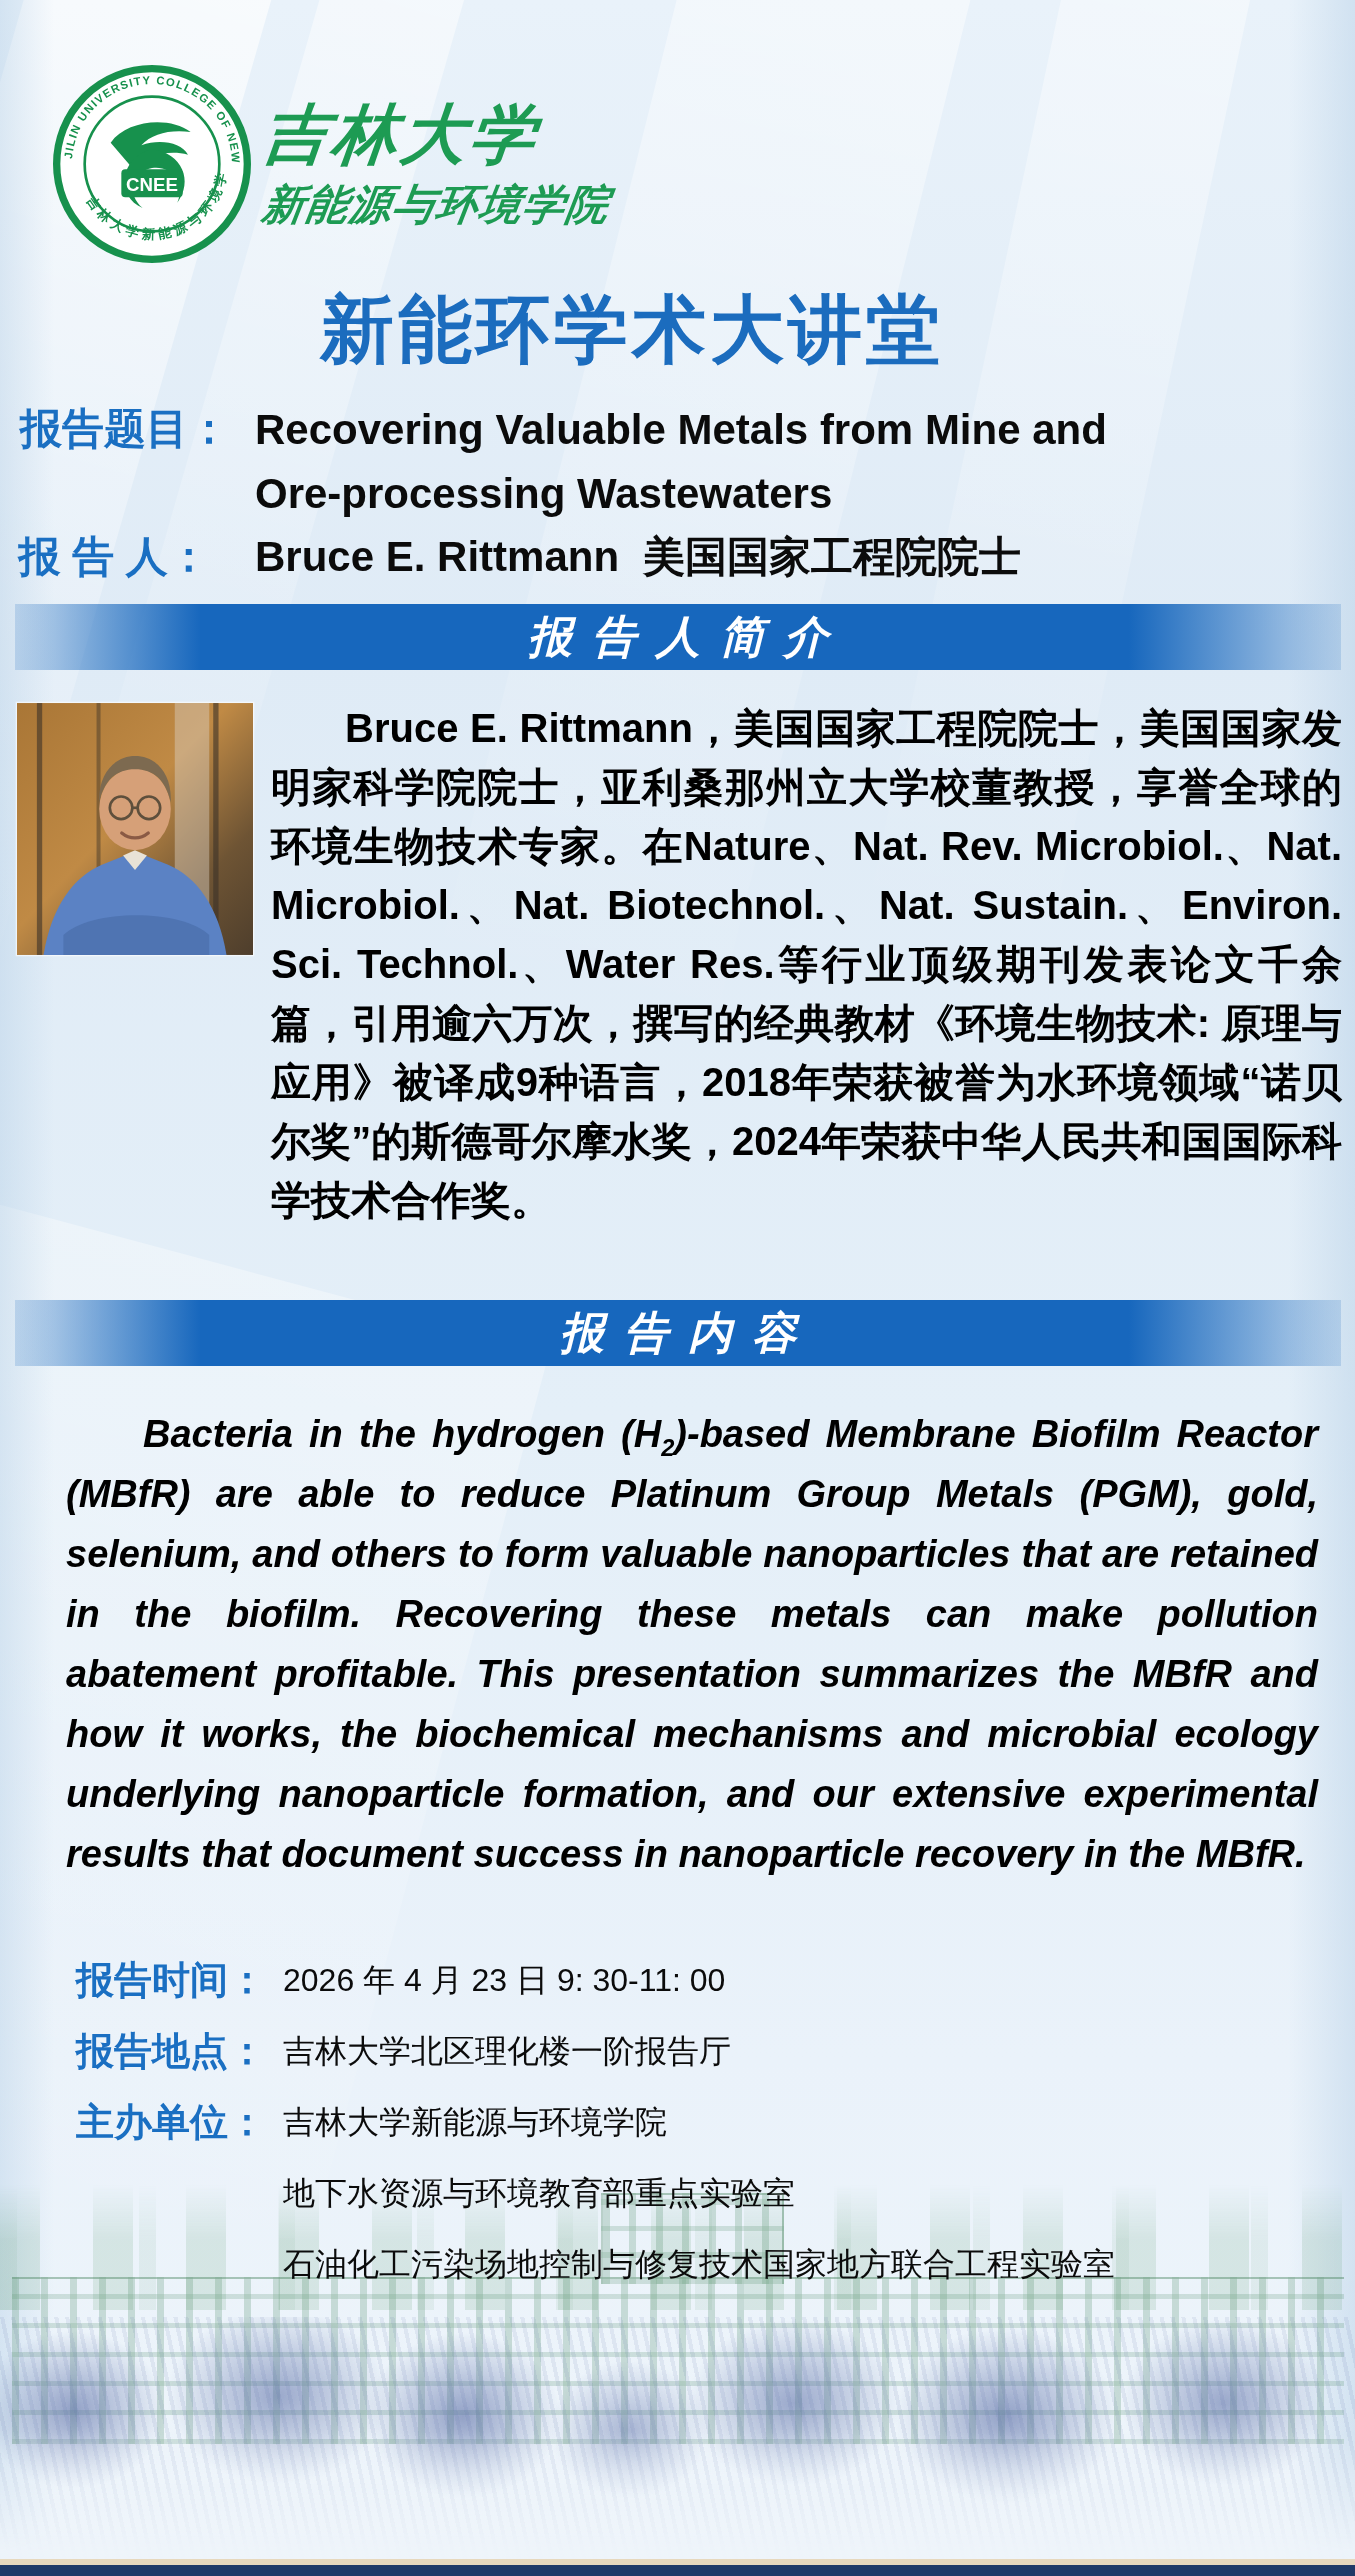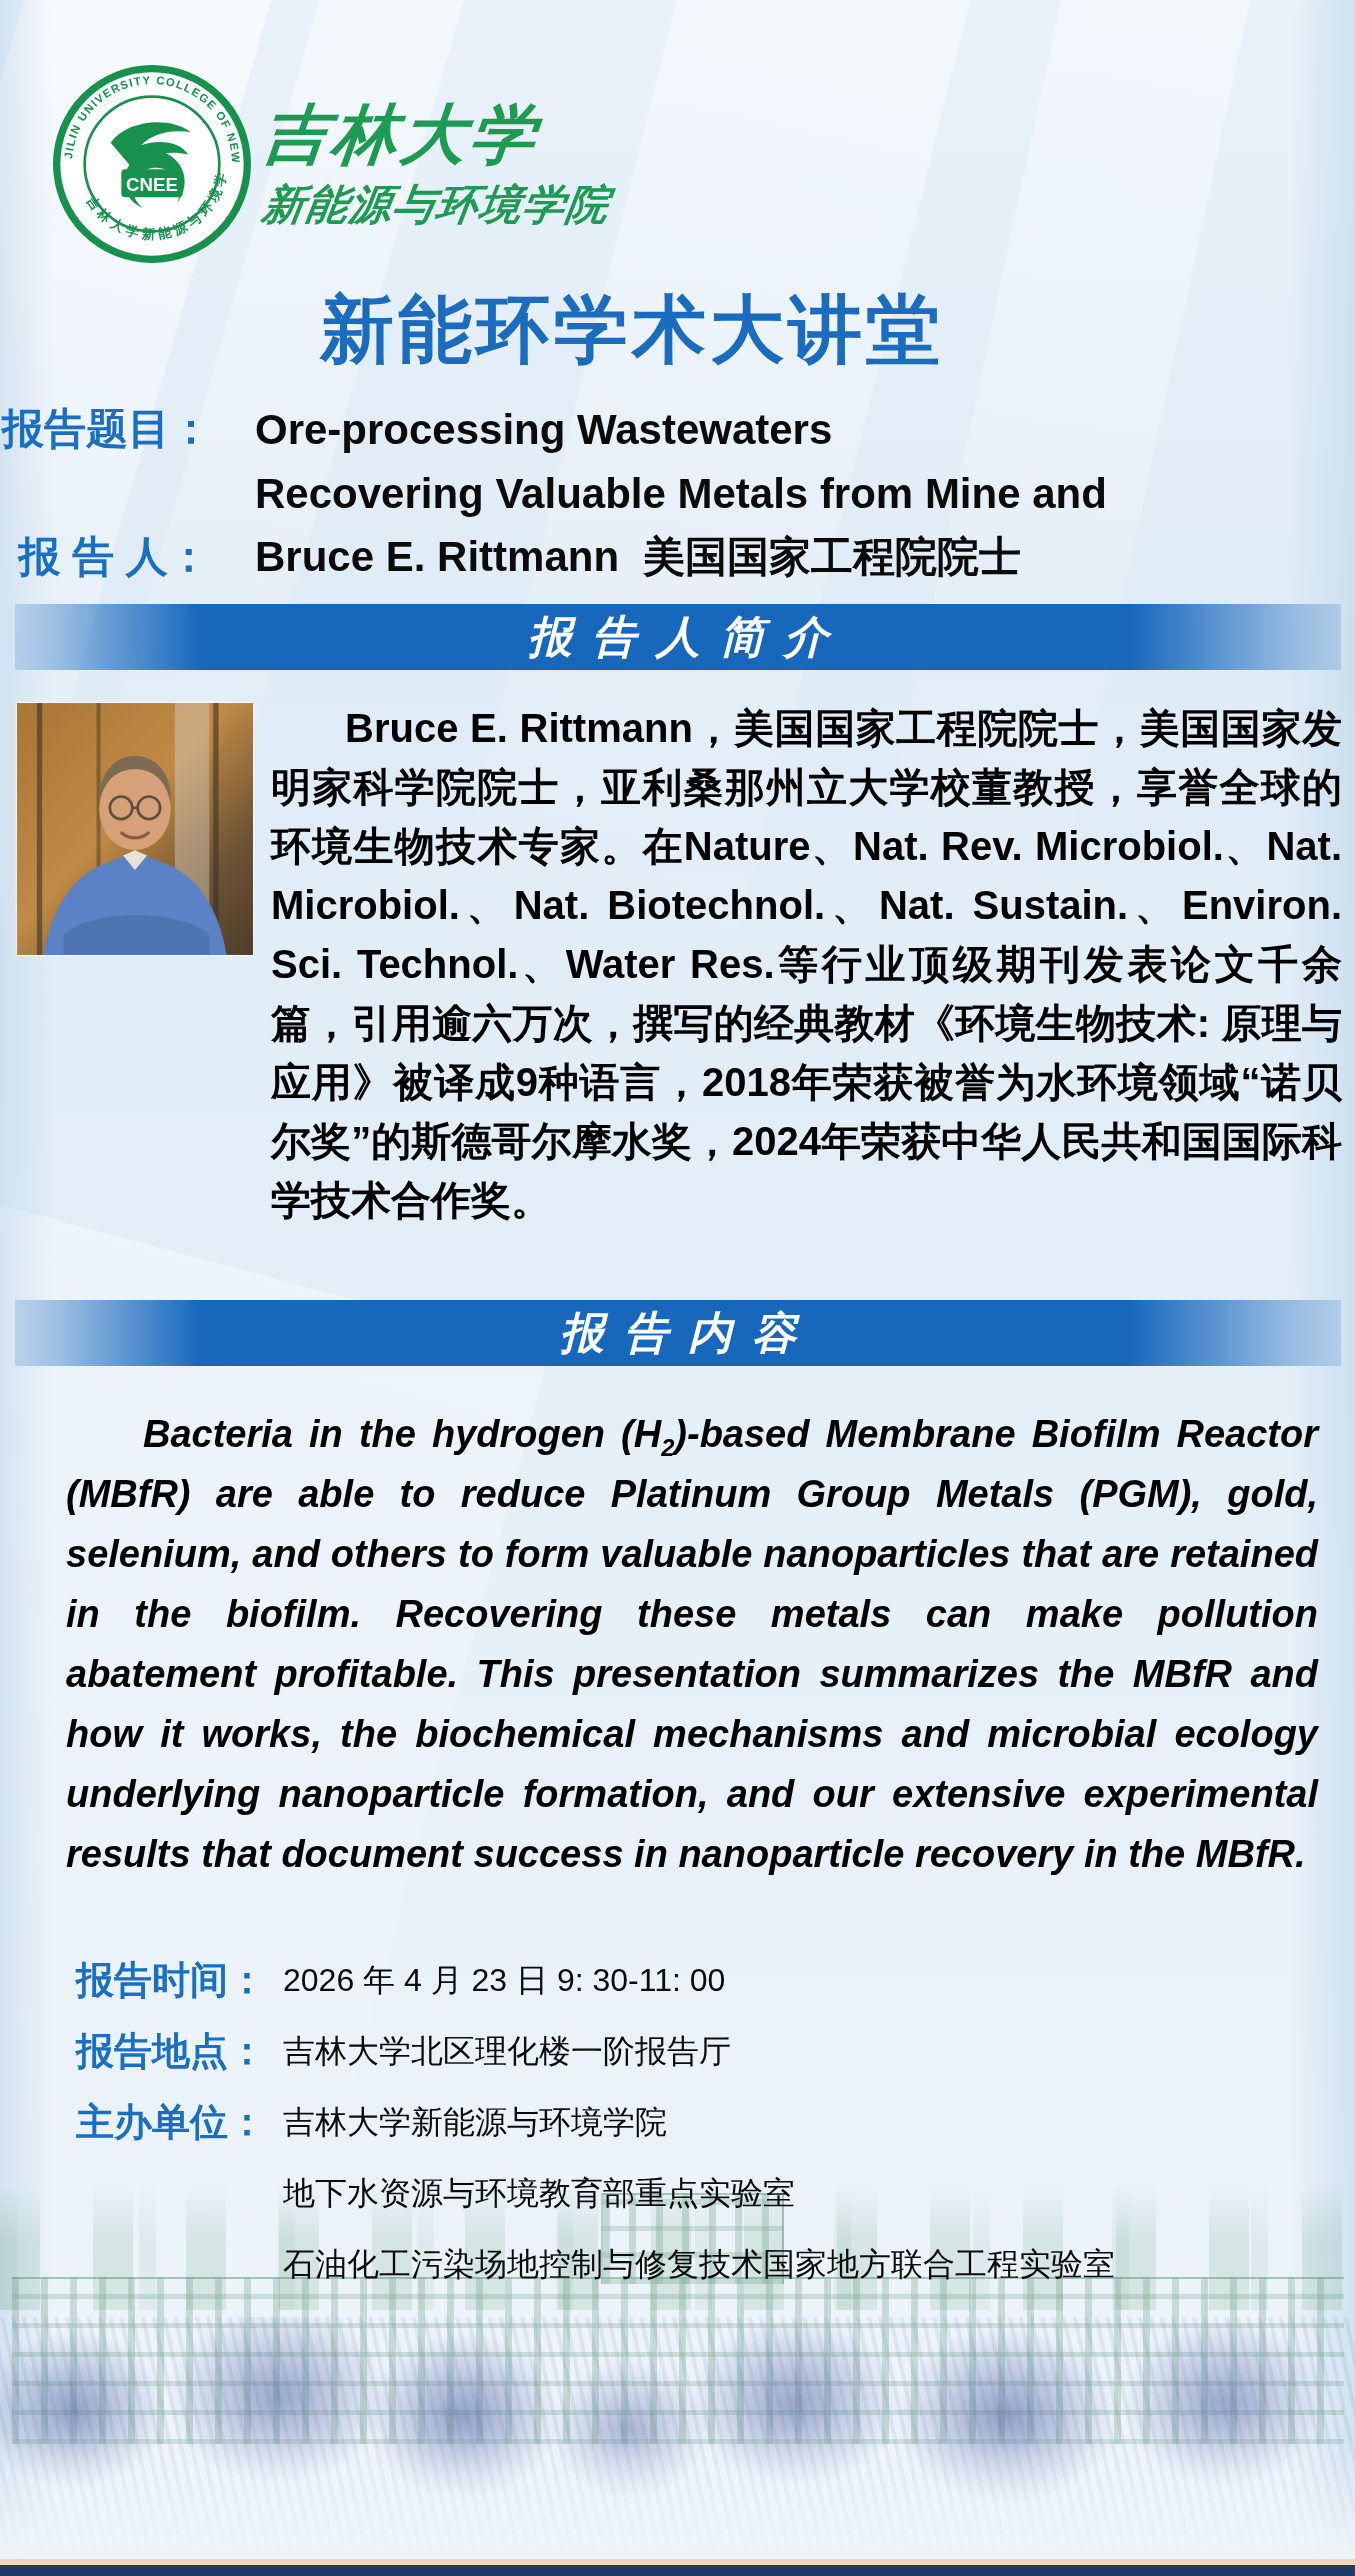--- a/index.html
+++ b/index.html
@@ -27,21 +27,21 @@
             font-family:"DejaVu Serif",serif;font-style:italic;font-weight:bold;
             font-size:65px;letter-spacing:4px;transform:skewX(-6deg);}
   .college-name{position:absolute;left:263px;top:177px;z-index:3;color:#1d9b53;
             font-family:"DejaVu Serif",serif;font-style:italic;font-weight:bold;
             font-size:42px;letter-spacing:1.3px;transform:skewX(-8deg);}
   .main-title{position:absolute;left:0;width:1264px;top:281px;z-index:3;text-align:center;
             color:#1b6cbe;font-size:74px;font-weight:bold;letter-spacing:4px;}
 
   
   .field-label{position:absolute;z-index:3;color:#1a6fc2;font-size:42px;font-weight:bold;}
-  .topic-label{left:2px;top:401px;font-family:Liberation Serif, serif;}
+  .topic-label{left:20px;top:401px;font-family:Liberation Serif, serif;}
   .topic-text{position:absolute;left:255px;top:398px;width:1006px;z-index:3;
               color:#0b0b0b;font-size:42px;font-weight:bold;line-height:64px;}
   .speaker-label{left:18.5px;top:529px;}
   .speaker-text{position:absolute;left:255px;top:529px;z-index:3;color:#0b0b0b;
               font-size:42px;font-weight:bold;}
   .speaker-text .sp-title{margin-left:24px;text-align:center;}
 
   
   .banner{position:absolute;left:14.6px;right:14.6px;height:66px;z-index:3;
           display:flex;align-items:center;justify-content:center;
@@ -138,22 +138,22 @@
     </svg>
   </div>
 
   <div class="uni-name">吉林大学</div>
   <div class="college-name">新能源与环境学院</div>
 
   <div class="main-title">新能环学术大讲堂</div>
 
   <div class="field-label topic-label">报告题目：</div>
   <div class="topic-text">
+    <div>Recovering Valuable Metals from Mine and</div>
     <div>Ore-processing Wastewaters</div>
-    <div>Recovering Valuable Metals from Mine and</div>
   </div>
 
   <div class="field-label speaker-label">报 告 人：</div>
   <div class="speaker-text">
     <span>Bruce E. Rittmann</span><span class="sp-title">美国国家工程院院士</span>
   </div>
 
   <div class="banner banner-bio">
     <span>报告人简介</span>
   </div>

